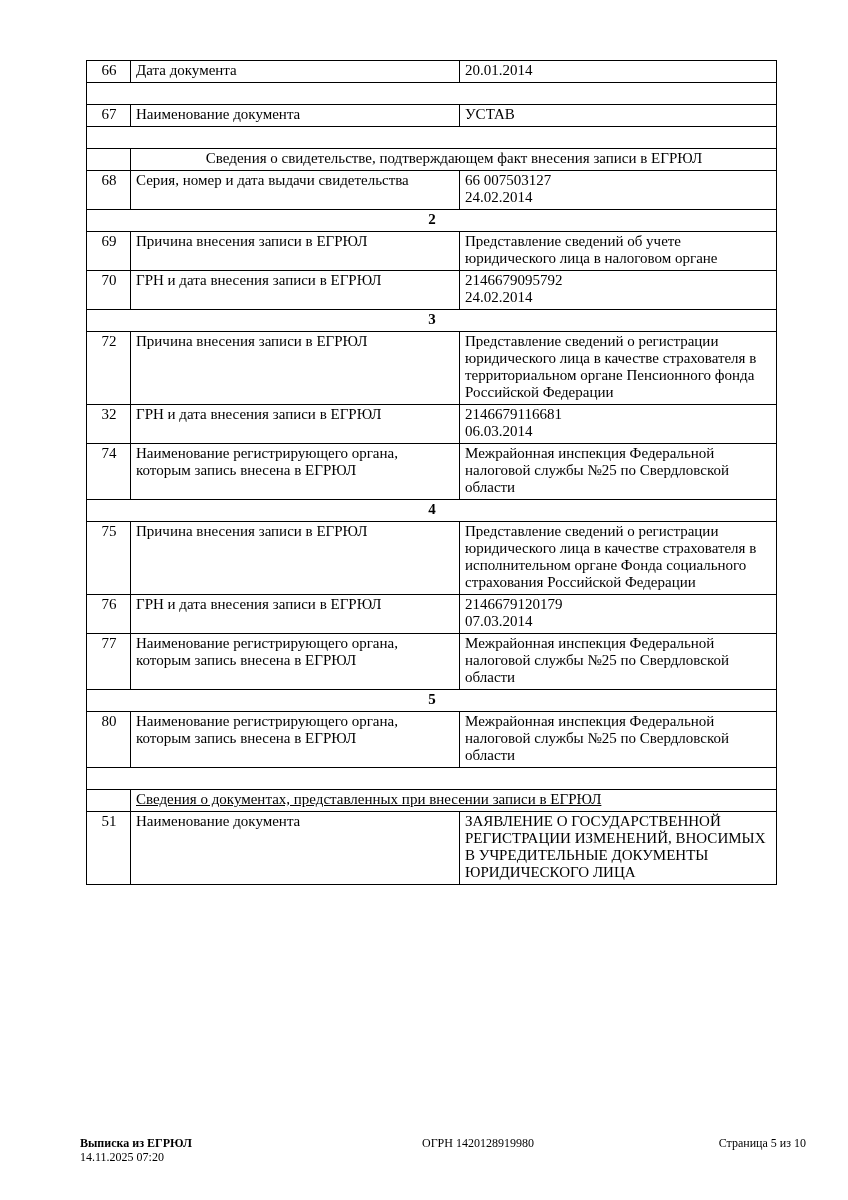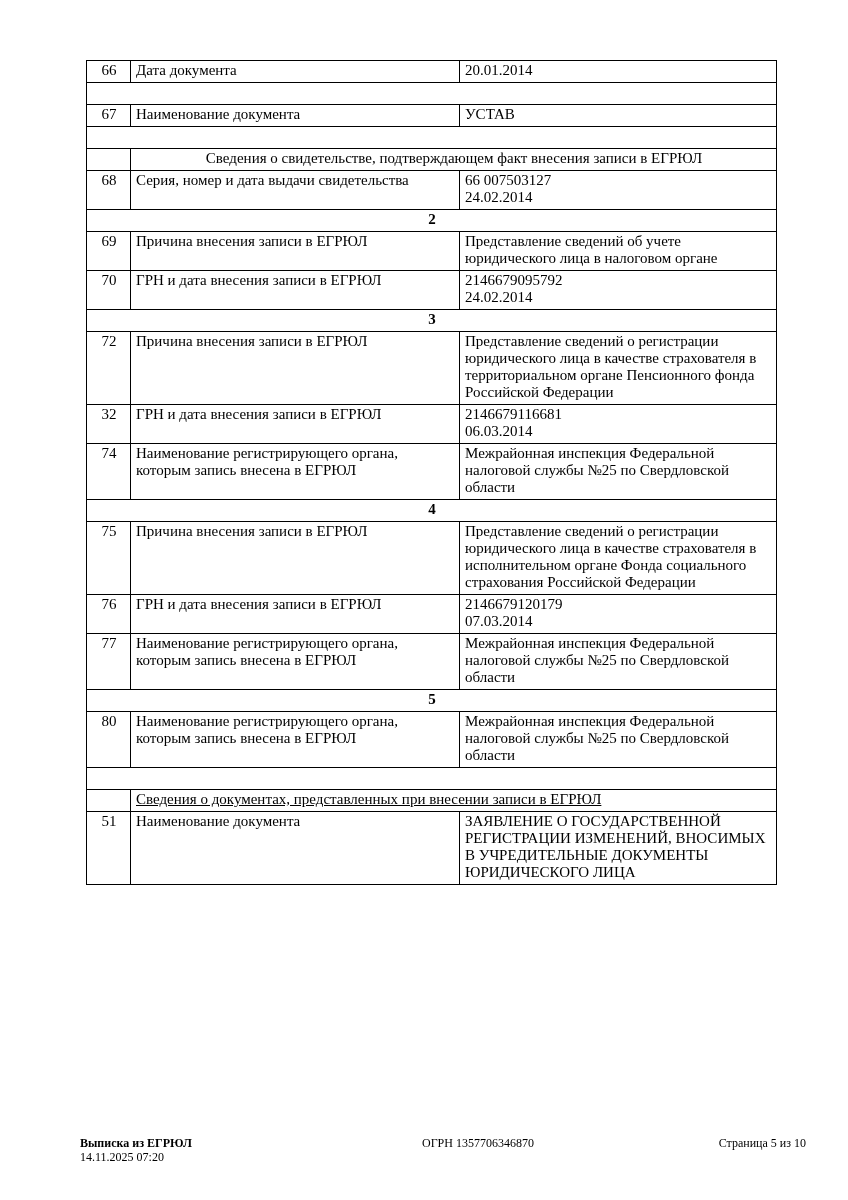--- a/index.html
+++ b/index.html
@@ -165,17 +165,17 @@
           <td class="value">ЗАЯВЛЕНИЕ О ГОСУДАРСТВЕННОЙ РЕГИСТРАЦИИ ИЗМЕНЕНИЙ, ВНОСИМЫХ В УЧРЕДИТЕЛЬНЫЕ ДОКУМЕНТЫ  ЮРИДИЧЕСКОГО ЛИЦА</td>
         </tr>
       </tbody>
   </table>
 
   <div class="footer">
     <div class="footer-left">
       <div class="bold">Выписка из ЕГРЮЛ</div>
       <div>14.11.2025 07:20</div>
     </div>
-    <div class="footer-center">ОГРН 1357706346870</div>
+    <div class="footer-center">ОГРН 1420128919980</div>
     <div class="footer-right">Страница 5 из 10</div>
   </div>
 
 </div>
 
 </body></html>

